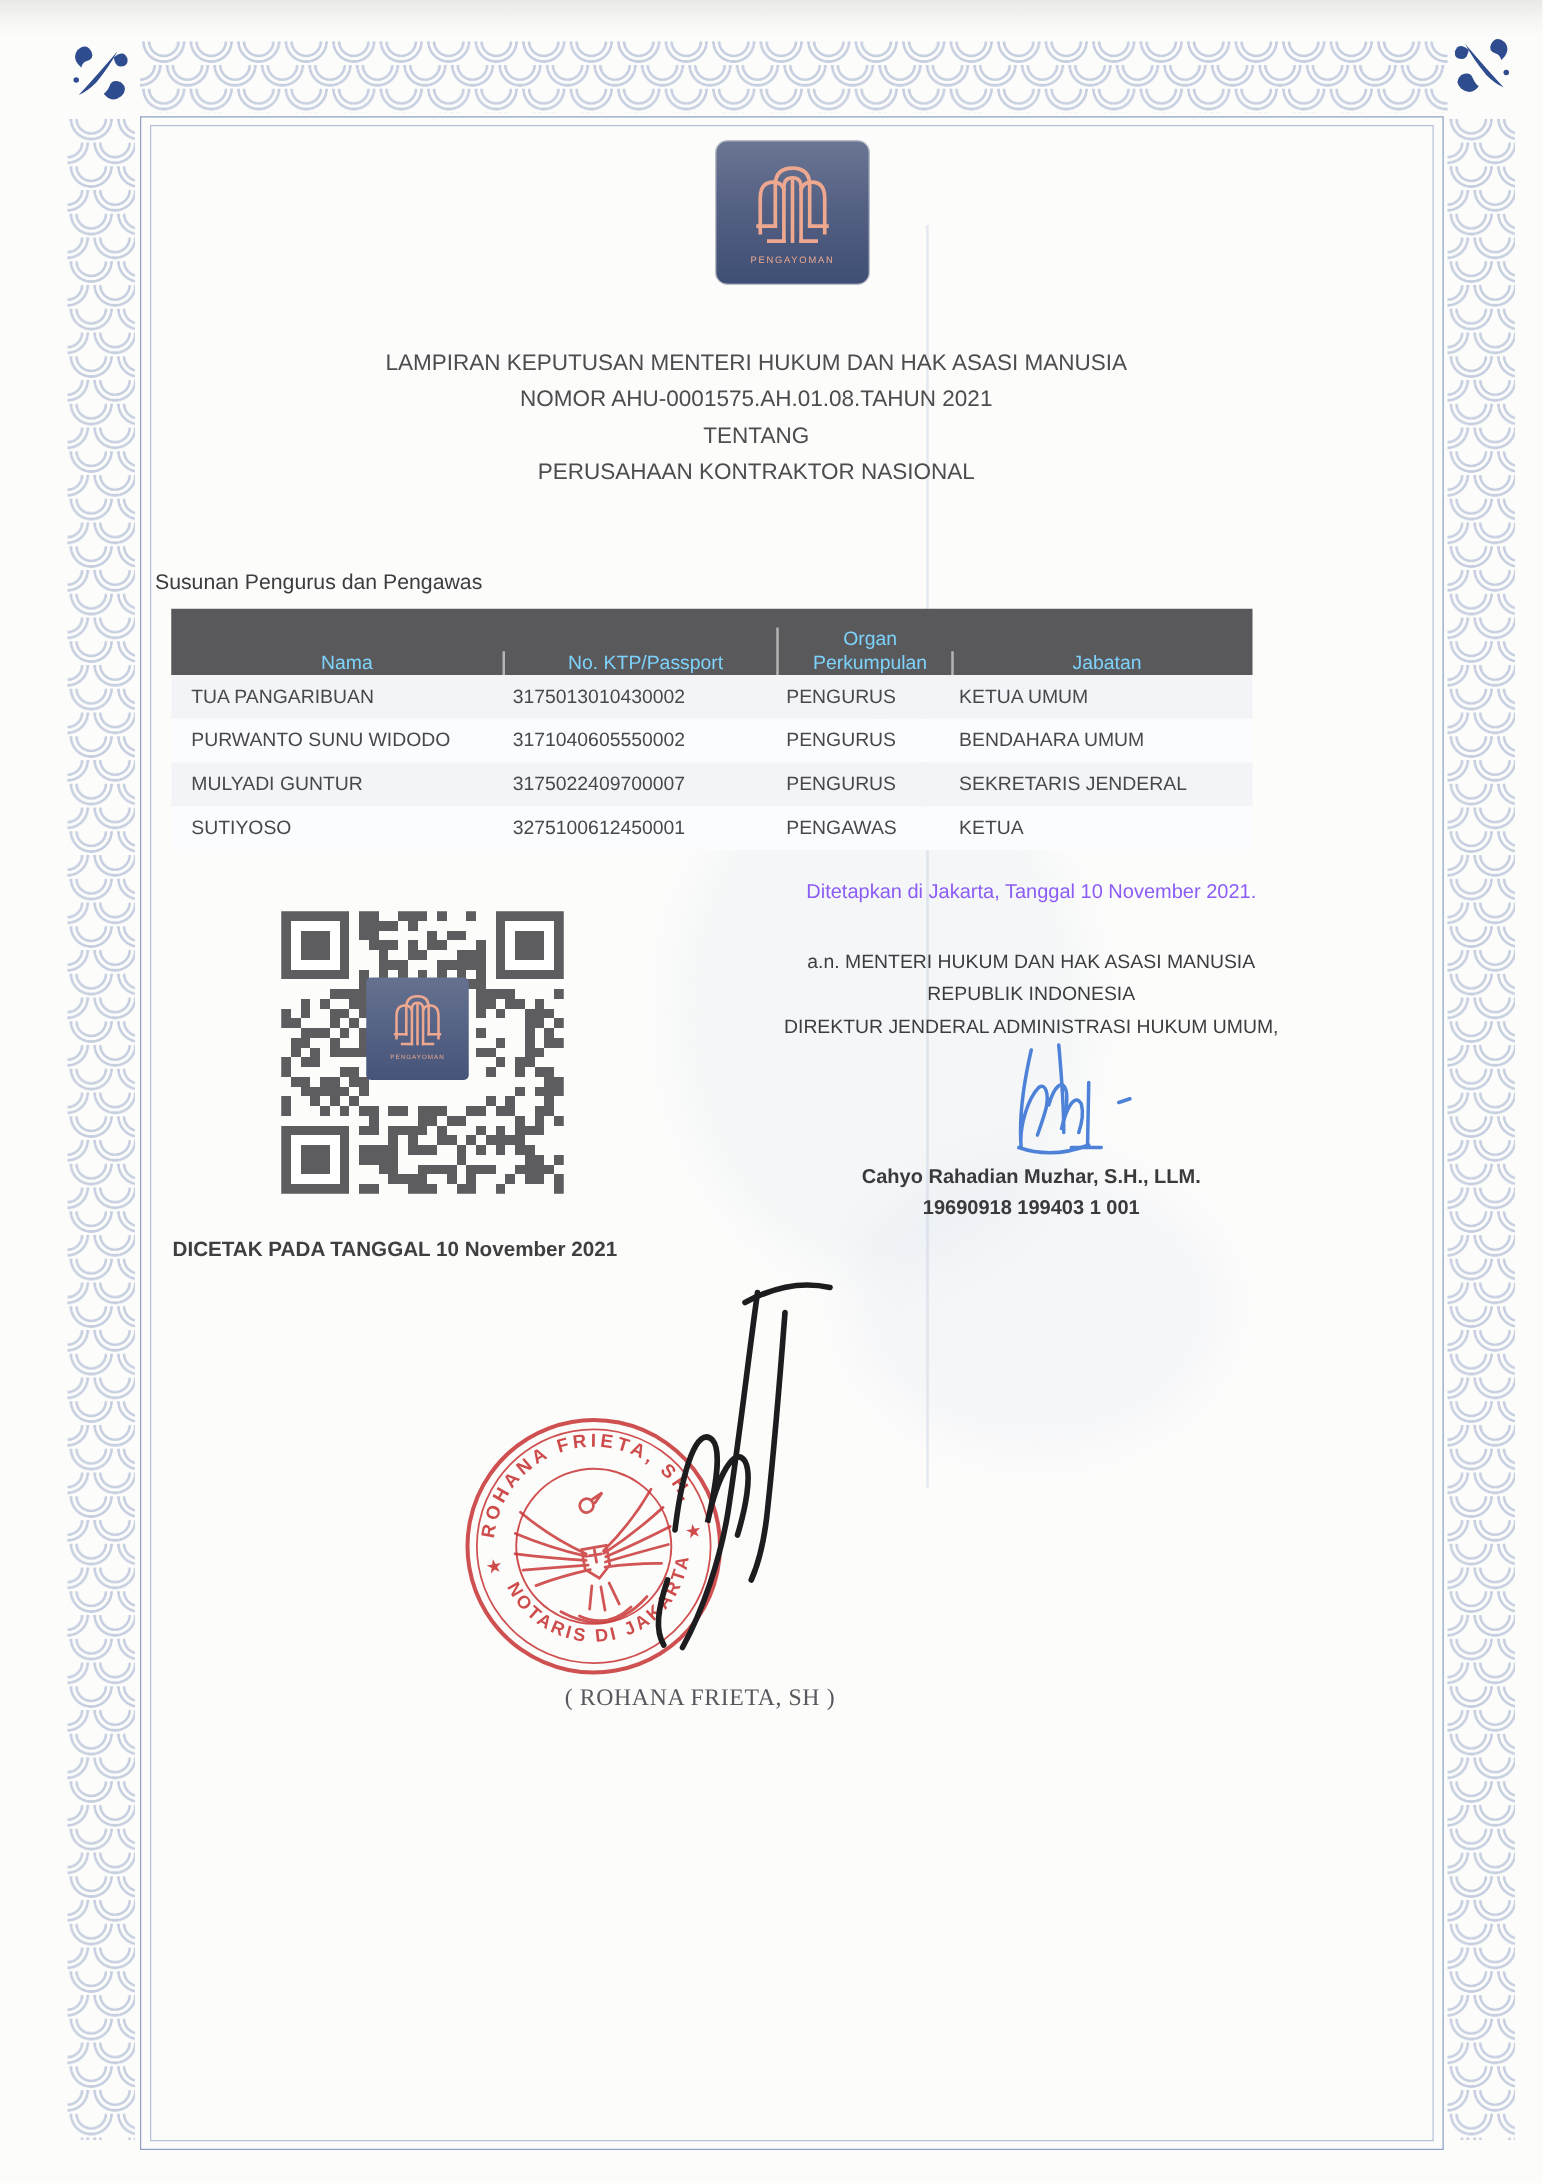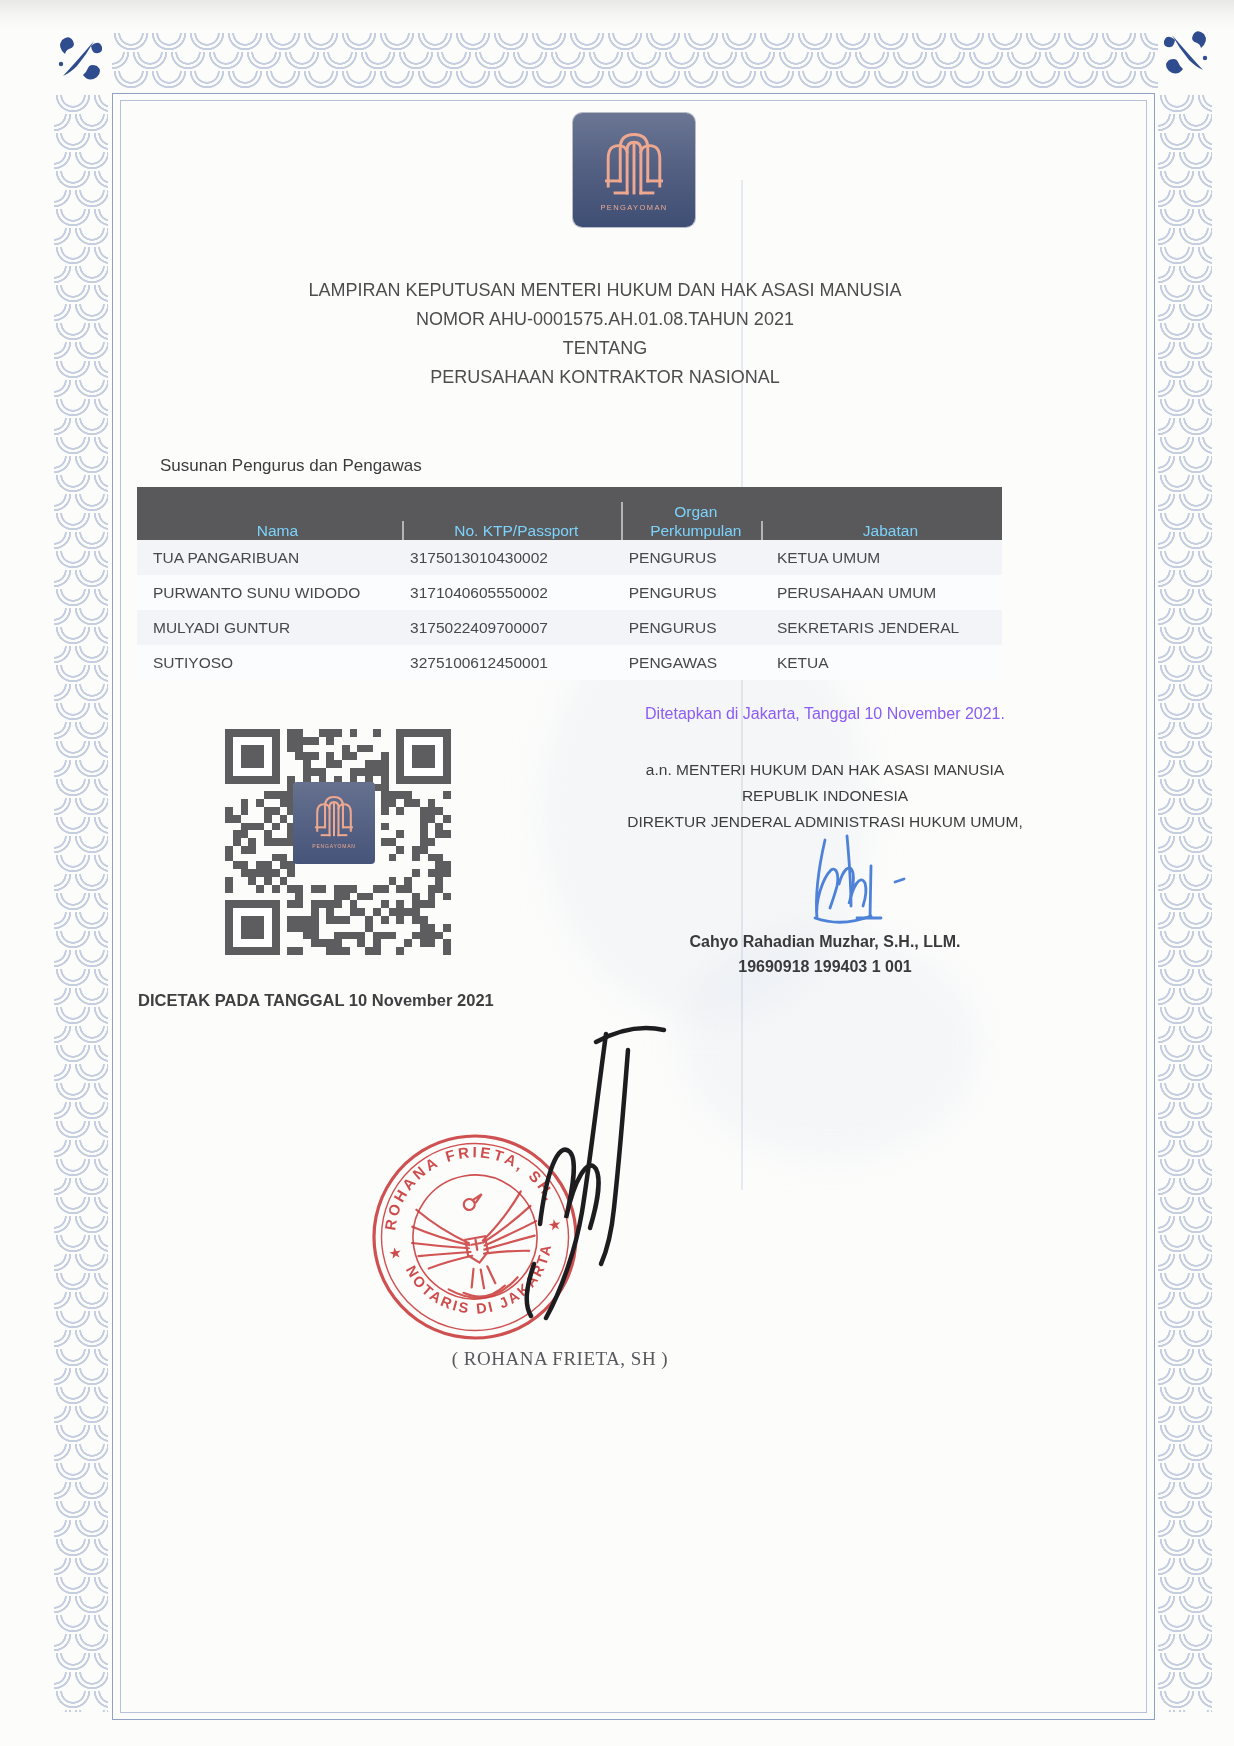--- a/index.html
+++ b/index.html
@@ -50,34 +50,34 @@
     box-shadow:0 0 0 1px rgba(60,70,100,.35);
     display:flex;flex-direction:column;align-items:center;justify-content:flex-start;}
   .logo svg{margin-top:6px;}
   .logo-label{font-size:7.5px;letter-spacing:1.4px;color:#eda98f;margin-top:-2px;}
 
   
   .title{left:185px;top:276px;width:840px;text-align:center;
     font-weight:normal;font-size:18px;line-height:29px;color:#4d4d4f;}
 
   
-  .caption{left:124px;top:456px;font-size:17px;color:#3c3c3e;margin-left:36px;}
+  .caption{left:124px;top:456px;font-size:17px;color:#3c3c3e;}
   .tbl{left:137px;top:487px;width:865px;font-size:15.5px;}
   .tbl-head{display:flex;height:53px;background:#59595b;color:#7dd3fc;align-items:flex-end;}
   .th{display:flex;align-items:center;justify-content:center;text-align:center;
     line-height:19px;border-left:2px solid rgba(255,255,255,.55);}
   .th:first-child{border-left:none;}
   .tr{display:flex;height:35px;align-items:center;color:#48484a;}
   .tr:nth-child(odd){background:#fbfcfe;}
   .tr:nth-child(even){background:#f2f4f8;}
   .td{overflow:hidden;white-space:nowrap;}
   .c1{width:276px;padding-left:16px;box-sizing:border-box;}
   .c2{width:228px;padding-left:8px;box-sizing:border-box;}
   .c3{width:146px;padding-left:8px;box-sizing:border-box;}
-  .c4{width:251px;padding-left:16px;box-sizing:border-box;}
+  .c4{width:251px;padding-left:6px;box-sizing:border-box;}
 
   
   .place-date{left:615px;top:705px;width:420px;text-align:center;font-size:16px;color:#8b5cf6;}
   .behalf{left:600px;top:757px;width:450px;text-align:center;font-size:15.5px;line-height:26px;color:#3d3d3f;}
   .signer-name{left:600px;top:933px;width:450px;text-align:center;font-weight:bold;font-size:16px;color:#3a3a3c;}
   .signer-nip{left:600px;top:958px;width:450px;text-align:center;font-weight:bold;font-size:16px;color:#3a3a3c;}
   .sig-blue{left:795px;top:826px;}
 
   
   .qr{left:225px;top:729px;width:226px;height:226px;}
@@ -167,21 +167,21 @@
     <div class="tr">
       <div class="td c1">TUA PANGARIBUAN</div>
       <div class="td c2">3175013010430002</div>
       <div class="td c3">PENGURUS</div>
       <div class="td c4">KETUA UMUM</div>
     </div>
     <div class="tr">
       <div class="td c1">PURWANTO SUNU WIDODO</div>
       <div class="td c2">3171040605550002</div>
       <div class="td c3">PENGURUS</div>
-      <div class="td c4">PERUSAHAAN UMUM</div>
+      <div class="td c4">BENDAHARA UMUM</div>
     </div>
     <div class="tr">
       <div class="td c1">MULYADI GUNTUR</div>
       <div class="td c2">3175022409700007</div>
       <div class="td c3">PENGURUS</div>
       <div class="td c4">SEKRETARIS JENDERAL</div>
     </div>
     <div class="tr">
       <div class="td c1">SUTIYOSO</div>
       <div class="td c2">3275100612450001</div>

